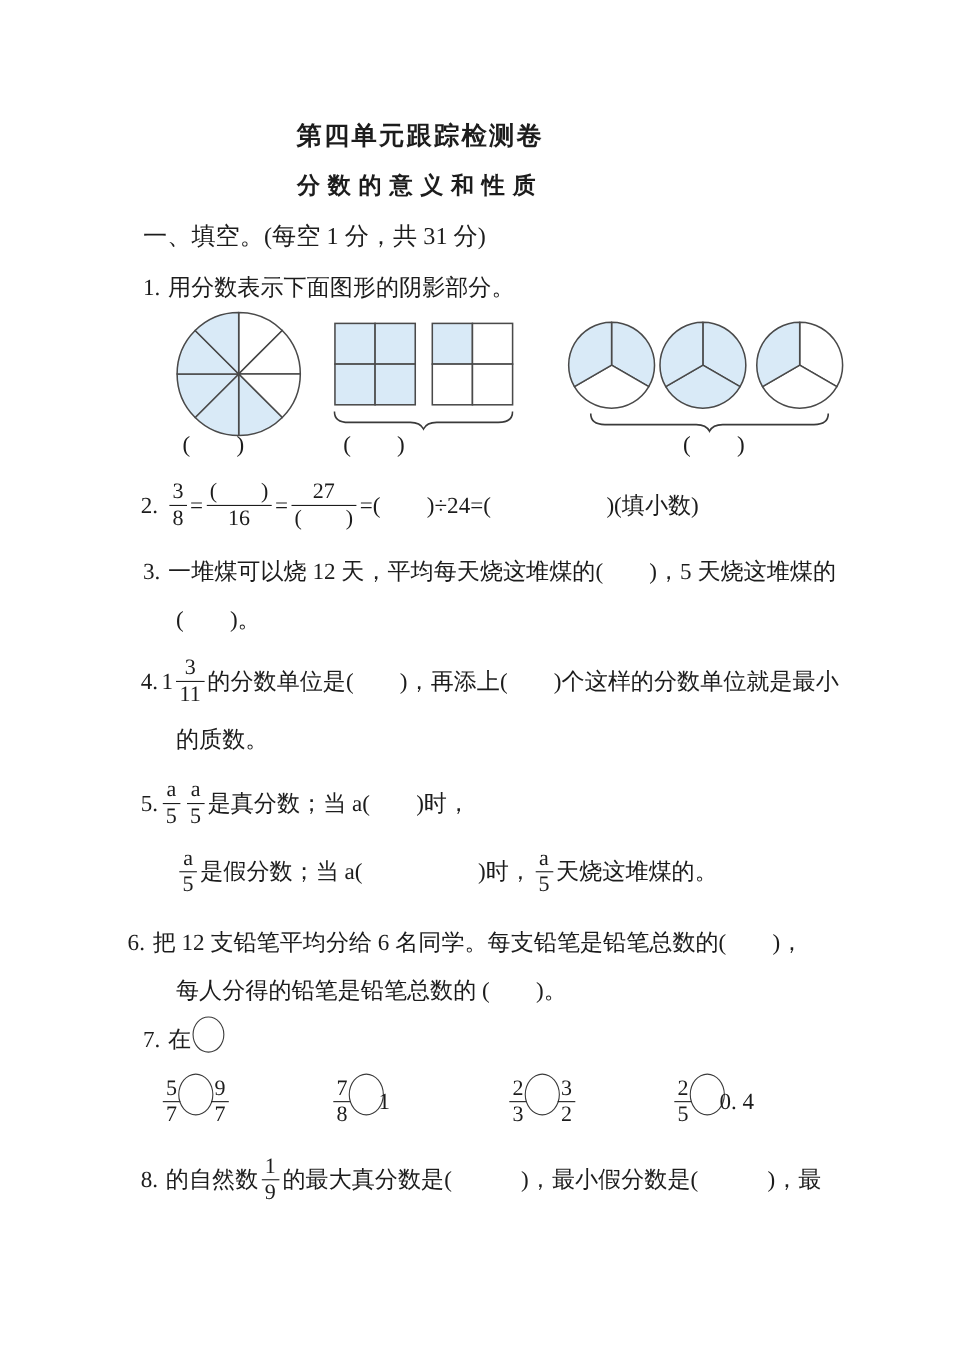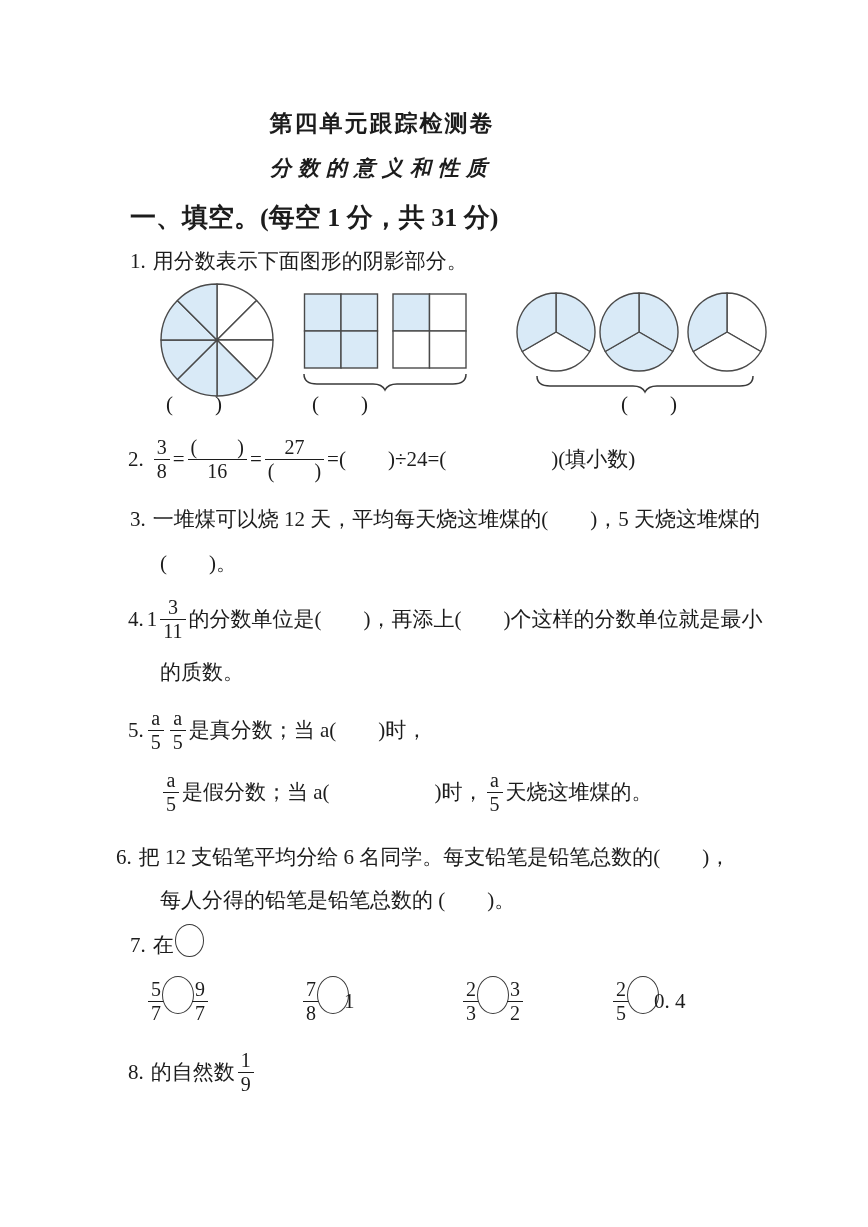--- a/index.html
+++ b/index.html
@@ -1,22 +1,22 @@
 <!DOCTYPE html>
 <html><head>
 <meta charset="utf-8">
 <style>
   html,body{margin:0;padding:0;background:#ffffff;}
   body{width:868px;height:1227px;position:relative;overflow:hidden;
        font-family:"Liberation Serif","DejaVu Serif",serif;color:#1c1c1c;}
   .abs{position:absolute;}
   .center{width:764px;text-align:center;}
   #title{top:108px;left:0;font-size:23px;font-weight:bold;letter-spacing:2px;}
-  #subtitle{top:154px;left:0;font-size:21px;font-weight:bold;letter-spacing:7px;font-style:italic;}
-  #section-heading{left:130px;top:200px;font-size:26px;font-weight:bold;}
+  #subtitle{top:154px;left:0;font-size:21px;font-weight:bold;letter-spacing:7px;}
+  #section-heading{left:130px;top:200px;font-size:22px;}
   .qline{font-size:21px;white-space:nowrap;}
   #q1-line{left:130px;top:247px;}
   .blank-label{font-size:21px;text-align:center;white-space:nowrap;}
   #blank1{left:150px;top:390px;width:88px;}
   #blank2{left:302px;top:390px;width:76px;}
   #blank3{left:606px;top:390px;width:86px;}
   .row{display:flex;align-items:center;white-space:nowrap;font-size:21px;}
   .frac{display:inline-flex;flex-direction:column;align-items:center;
         line-height:1.05;font-size:20px;margin:0 3px;vertical-align:middle;}
   .frac .bar{align-self:stretch;height:0;border-top:1.6px solid #1c1c1c;margin:1px 0;}
@@ -214,13 +214,14 @@
 </div>
 
 <div class="abs row" id="q8-row">
   <span class="qnum">8.</span>
   <span>的自然数</span>
   <span class="frac">
       <span class="num">1</span>
       <span class="bar"></span>
       <span class="den">9</span>
     </span>
+  <span>的最大真分数是(　　　)，最小假分数是(　　　)，最</span>
 </div>
 
 </body></html>

